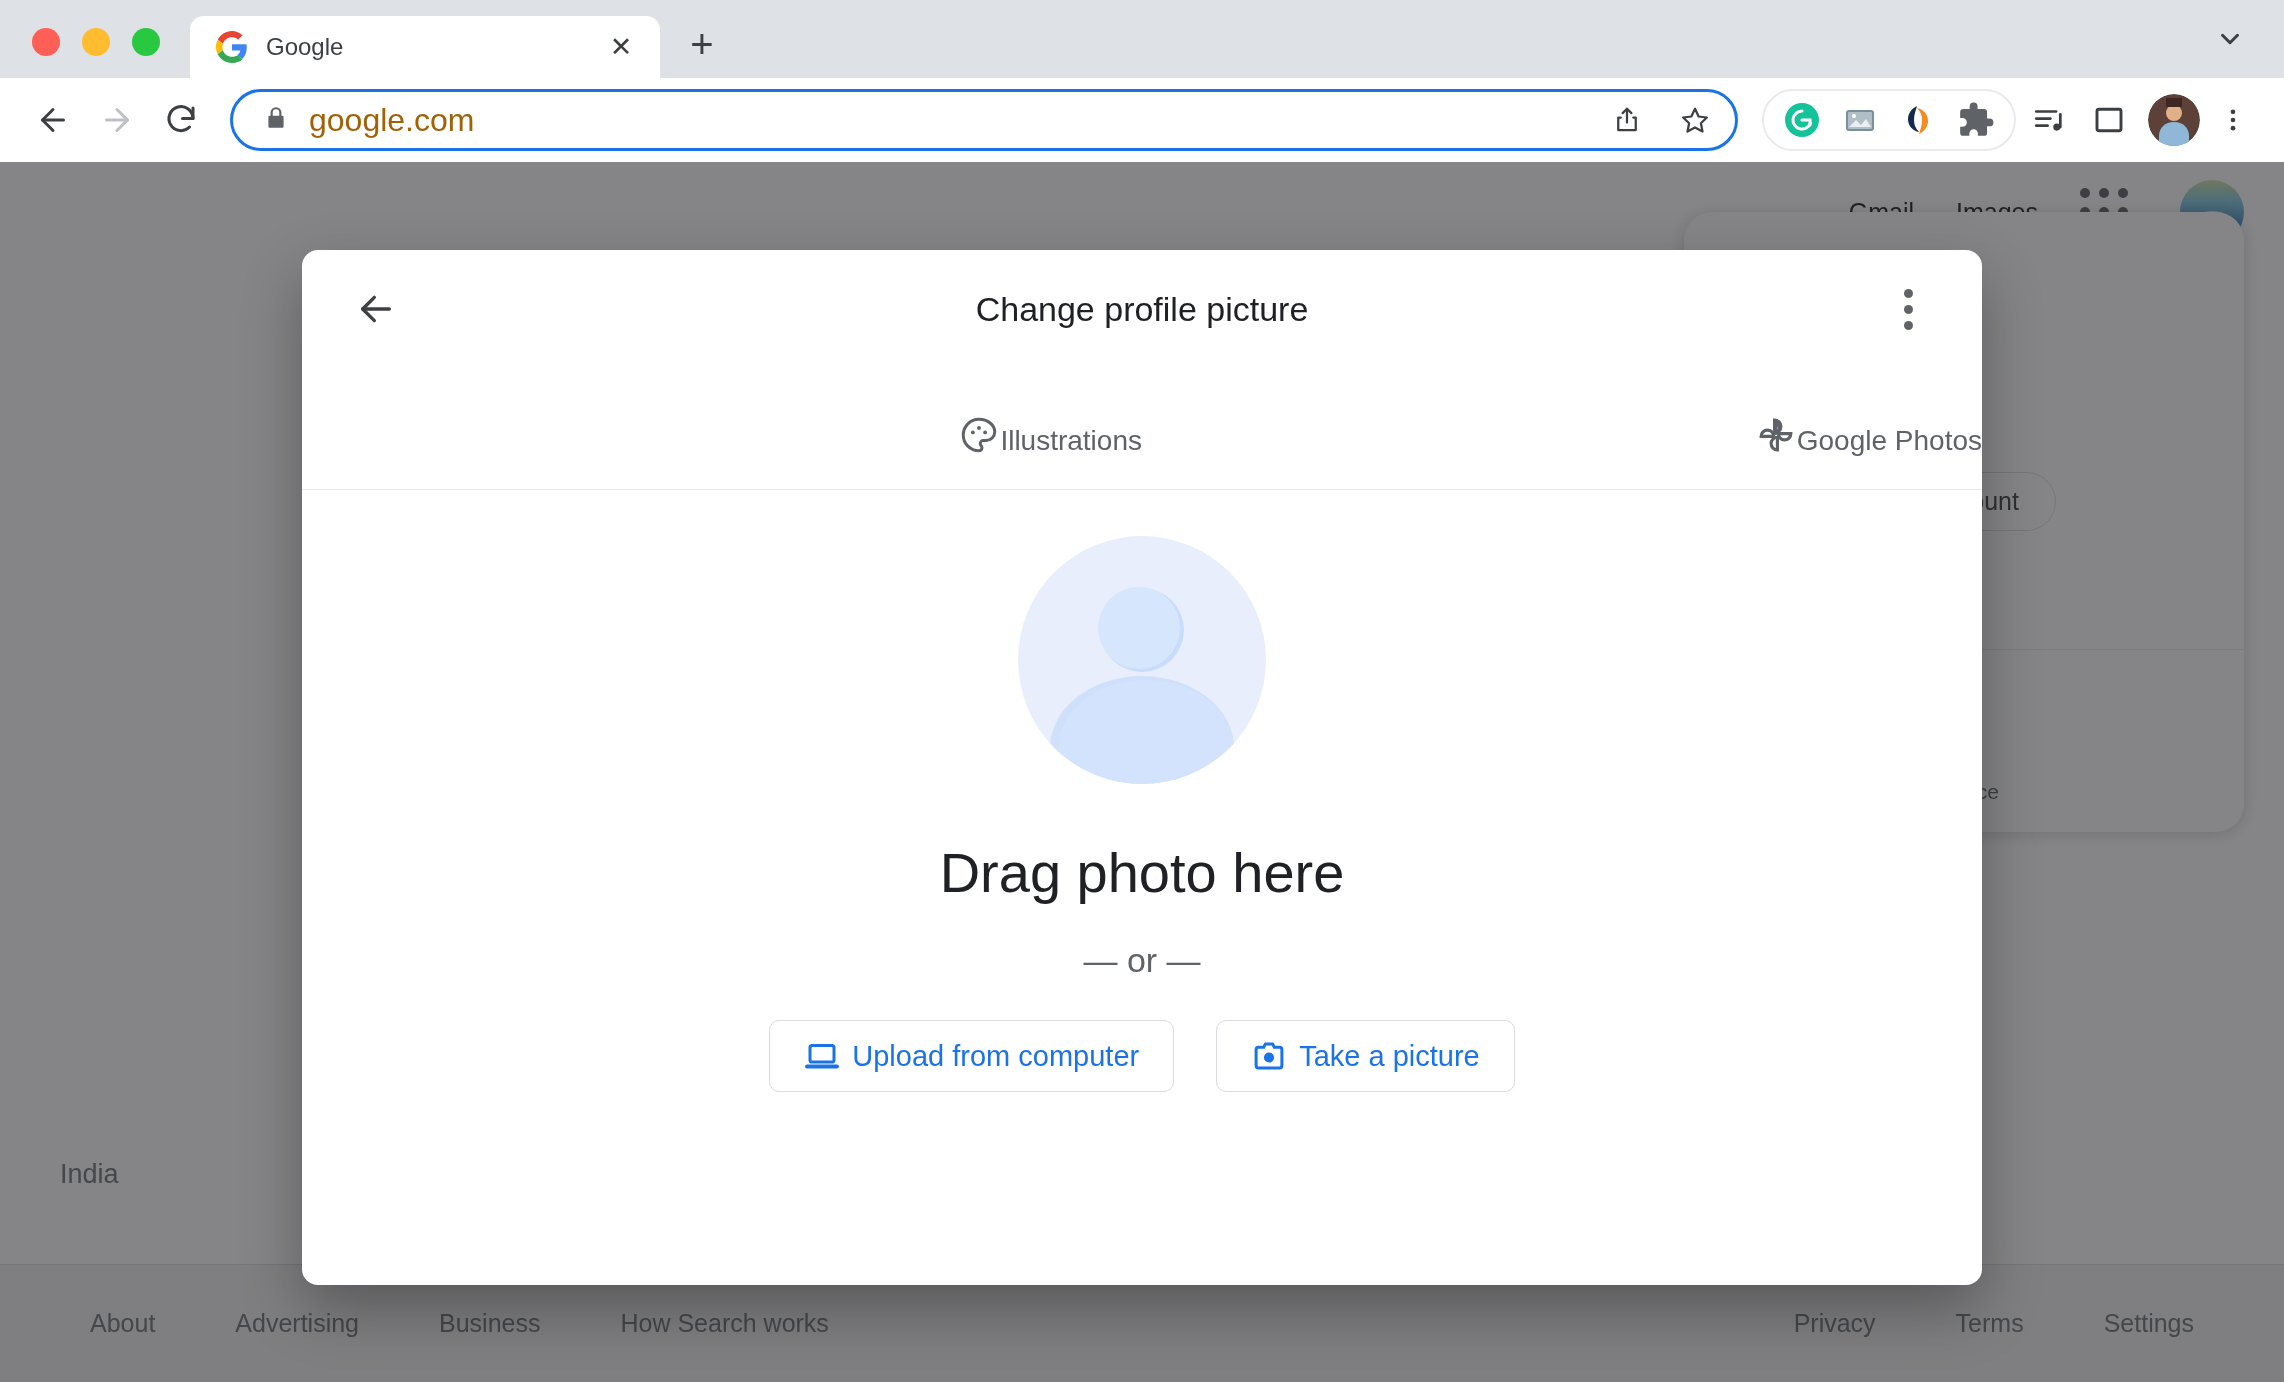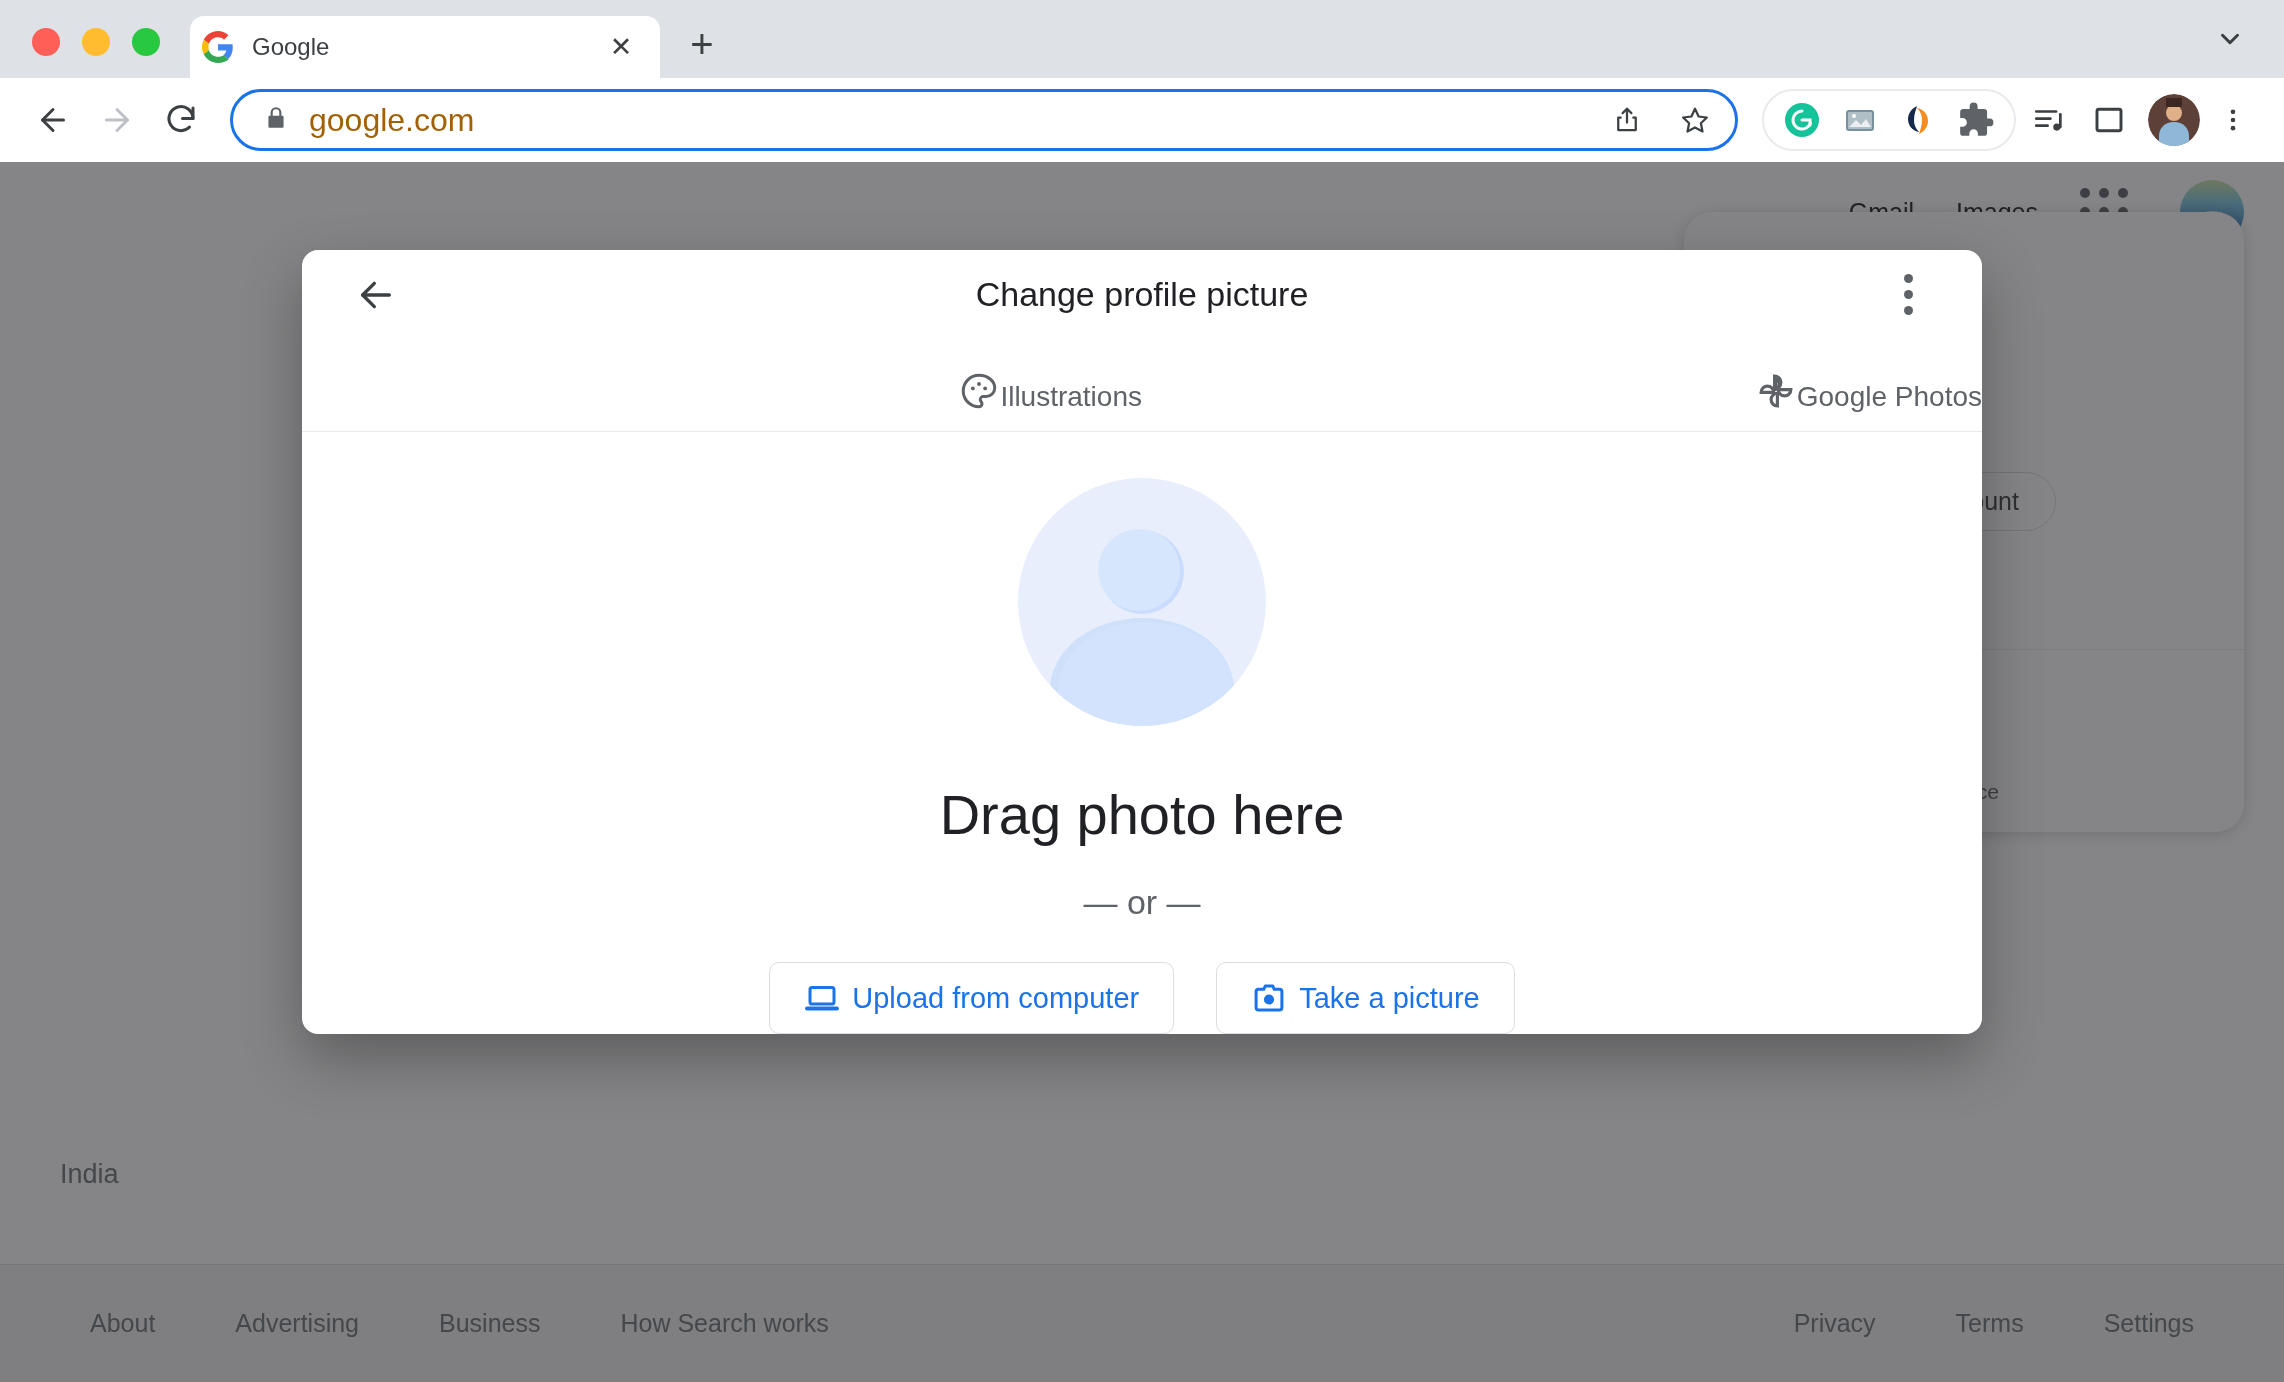--- a/index.html
+++ b/index.html
@@ -19,21 +19,21 @@
   }
   .traffic { display:flex; gap:22px; align-items:center; padding:0 30px 22px 32px; }
   .dot { width:28px; height:28px; border-radius:50%; }
   .dot.red { background:#ff5f57; }
   .dot.yellow { background:#febc2e; }
   .dot.green { background:#28c840; }
 
   .tab {
     width:470px; height:62px; background:#fff;
     border-radius:14px 14px 0 0;
-    display:flex; align-items:center; padding:0 22px 0 12px;
+    display:flex; align-items:center; padding:0 22px 0 26px;
     gap:18px; position:relative;
   }
   .tab .favicon { width:32px; height:32px; flex:none; }
   .tab .tab-title {
     font-size:24px; color:#3c4043; flex:1;
     white-space:nowrap; overflow:hidden; text-overflow:ellipsis;
   }
   .tab .tab-close {
     width:34px; height:34px; flex:none;
     display:flex; align-items:center; justify-content:center;
@@ -145,21 +145,21 @@
   .pfooter .fright { margin-left:auto; }
   .pfooter a { font-size:25px; color:#70757a; text-decoration:none; white-space:nowrap; }
 
   .scrim {
     position:absolute; inset:0; background:rgba(32,33,36,.55);
   }
 
   
   .dialog {
     position:absolute; left:302px; top:250px;
-    width:1680px; height:784px;
+    width:1680px; height:1035px;
     background:#fff; border-radius:16px;
     box-shadow:0 24px 60px rgba(0,0,0,.3);
     display:flex; flex-direction:column; overflow:hidden;
   }
   .dlg-head {
     height:118px; display:flex; align-items:center; padding:0 44px; position:relative;
   }
   .dlg-back { width:60px; height:60px; display:flex; align-items:center; justify-content:center; color:#3c4043; }
   .dlg-title {
     position:absolute; left:0; right:0; text-align:center;

